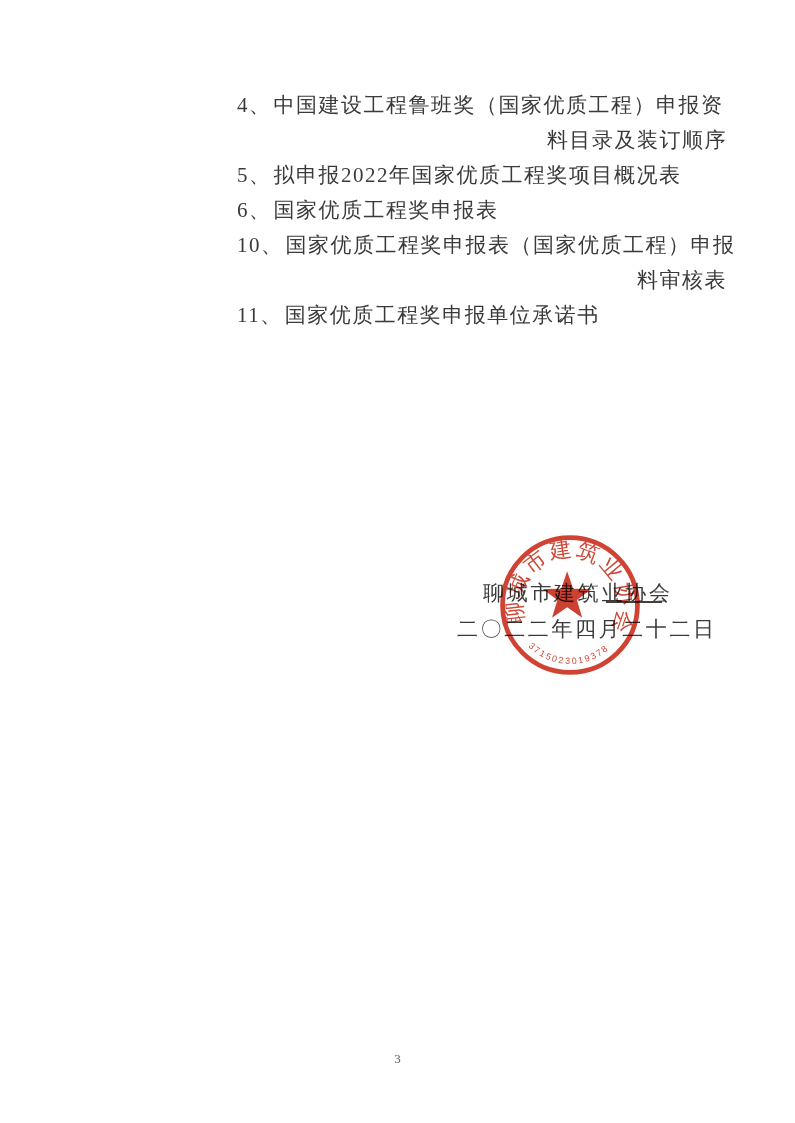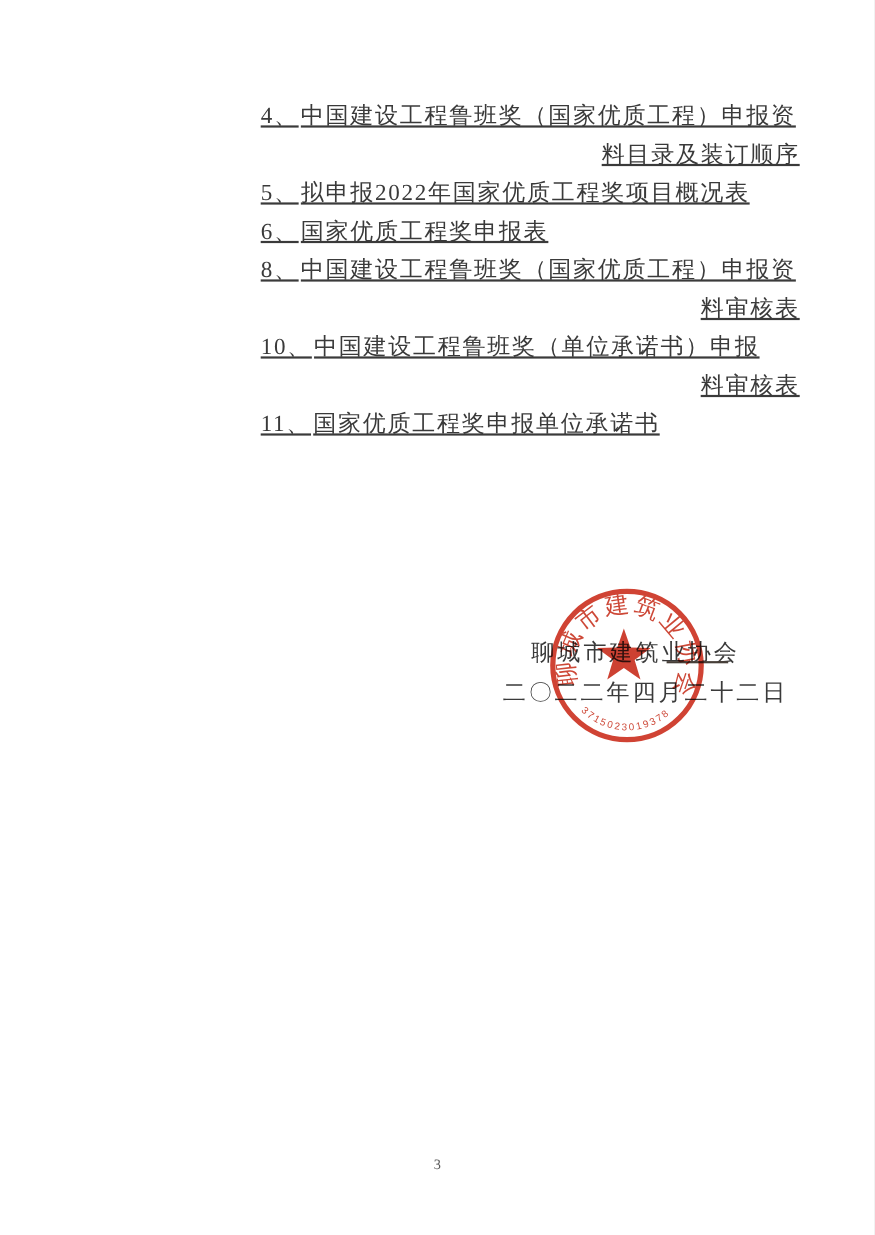--- a/index.html
+++ b/index.html
@@ -13,21 +13,21 @@
     overflow: hidden;
     font-family: "Liberation Serif", serif;
   }
   .doc-list {
     position: absolute;
     left: 237px;
     top: 88px;
     width: 490px;
     color: #3a3a3a;
   }
-  .item { font-size: 21px; line-height: 35px; letter-spacing: 1.5px; text-decoration: underline; }
+  .item { font-size: 21px; line-height: 35px; letter-spacing: 1.5px; }
   .item .line { white-space: nowrap; }
   .item .line.cont { padding-left: 40px; text-align: right; }
   .item .num { margin-right: 2px; }
   .signature-org {
     position: absolute;
     left: 483px;
     top: 579px;
     font-size: 21px;
     letter-spacing: 2.7px;
     color: #3a3a3a;
@@ -98,28 +98,24 @@
 
     <div class="item">
       <div class="line"><span class="num">5、</span><span>拟申报2022年国家优质工程奖项目概况表</span></div>
     </div>
 
     <div class="item">
       <div class="line"><span class="num">6、</span><span>国家优质工程奖申报表</span></div>
     </div>
 
 
-    <div class="item">
-      <div class="line"><span class="num">8、</span><span>中国建设工程鲁班奖（国家优质工程）申报资</span></div>
-      <div class="line cont">料审核表</div>
-    </div>
 
 
     <div class="item">
-      <div class="line"><span class="num">10、</span><span>中国建设工程鲁班奖（单位承诺书）申报</span></div>
+      <div class="line"><span class="num">10、</span><span>国家优质工程奖申报表（国家优质工程）申报</span></div>
       <div class="line cont">料审核表</div>
     </div>
 
     <div class="item">
       <div class="line"><span class="num">11、</span><span>国家优质工程奖申报单位承诺书</span></div>
     </div>
 
   </div>
 
   <div class="signature-org">聊城市建筑业协会</div>

